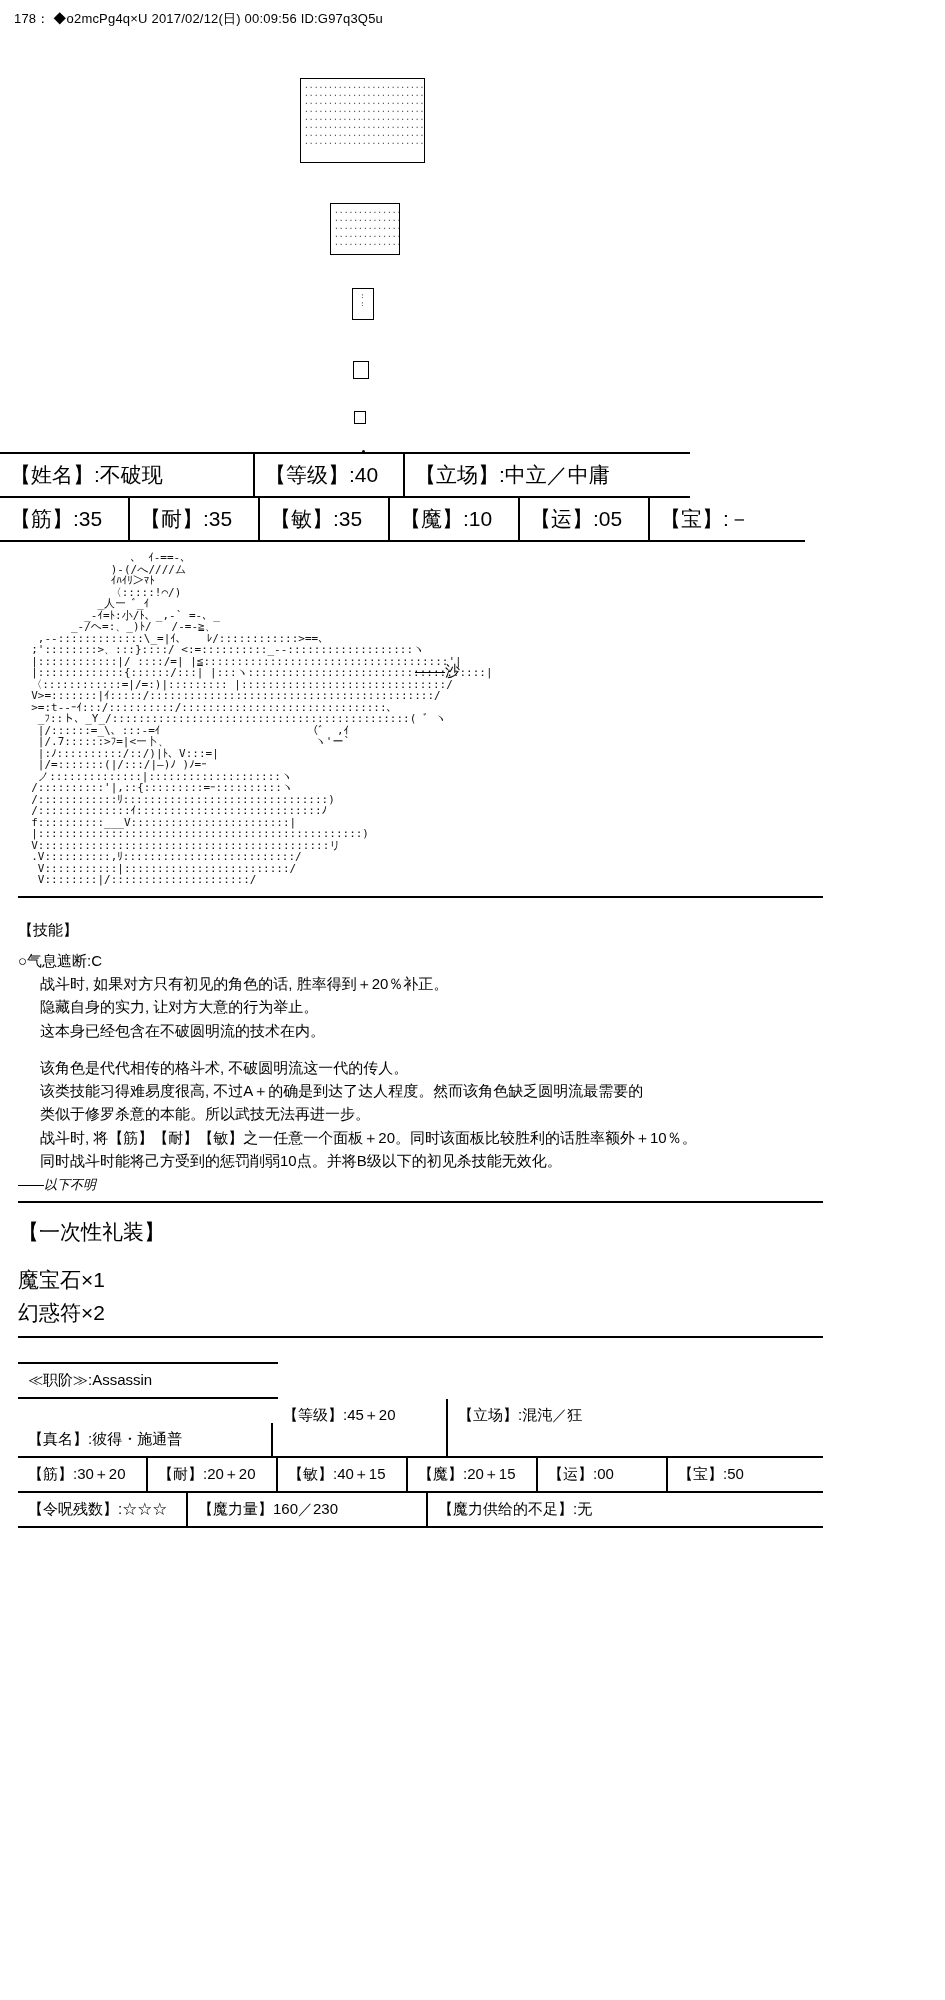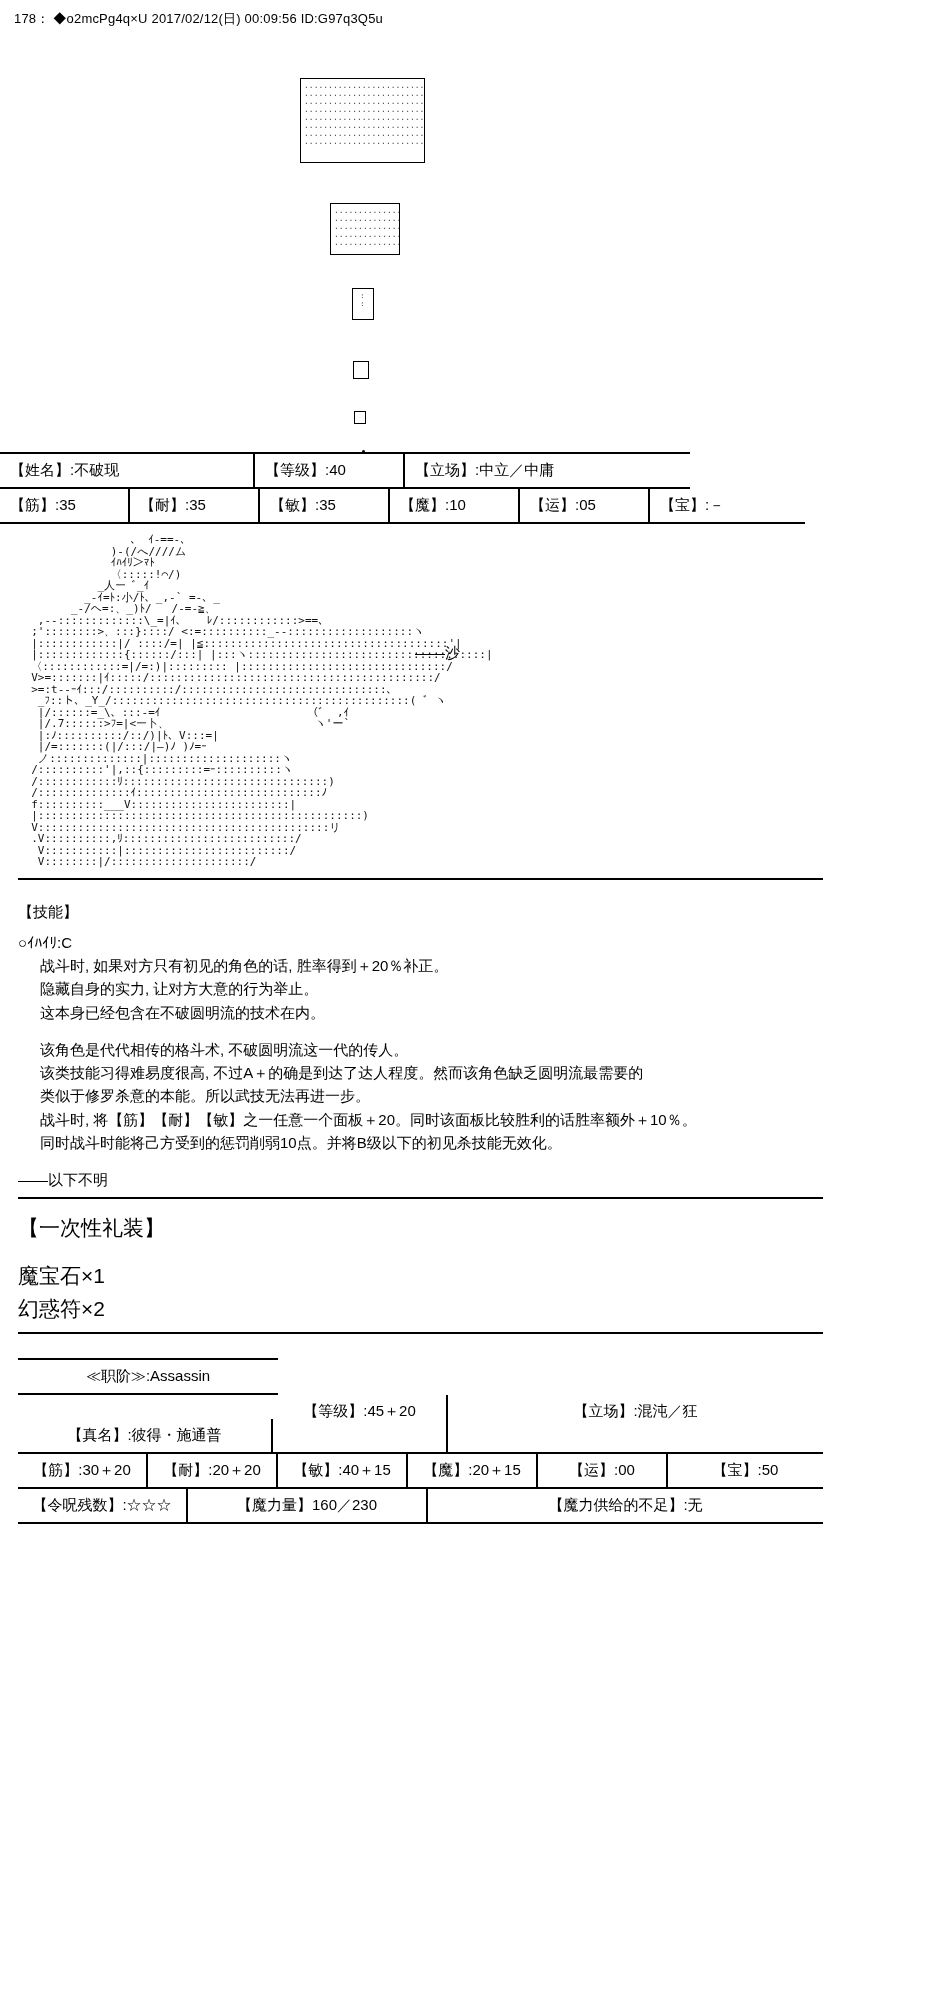--- a/index.html
+++ b/index.html
@@ -54,21 +54,21 @@
   .stat-wrap { margin: 14px 0 0 0; }
   .row {
     display: flex;
     align-items: stretch;
     border-top: 2px solid #000;
     border-bottom: 2px solid #000;
   }
   .row + .row { border-top: 0; }
   .cell {
     padding: 7px 10px;
-    font-size: 15px;
+    font-size: 21px;
     white-space: nowrap;
     border-right: 2px solid #000;
     box-sizing: border-box;
   }
   .cell.last { border-right: 0; }
   .row1 { width: 690px; }
   .row2 { width: 805px; }
   .r1c1 { width: 255px; }
   .r1c2 { width: 150px; }
   .r1c3 { flex: 1; }
@@ -98,35 +98,35 @@
   }
   .skills {
     padding: 20px 0 6px 18px;
     font-size: 15px;
     line-height: 1.55;
   }
   .skills .title { margin-bottom: 8px; }
   .skill-head { margin-top: 2px; }
   .skill-body { padding-left: 22px; }
   .gap { height: 14px; }
-  .unknown { padding-left: 18px; margin-top: 14px; font-size: 15px;}
+  .unknown { padding-left: 18px; margin-top: 3px; font-size: 13px; font-style: italic;}
   .section-pad { padding: 12px 0 6px 18px; font-size: 21px; line-height: 1.6; }
 
   
   .servant { margin-top: 24px; }
   .srow {
     display: flex;
     border-top: 2px solid #000;
     border-bottom: 2px solid #000;
     width: 805px;
     margin-left: 18px;
     box-sizing: border-box;
   }
   .srow + .srow { border-top: 0; }
-  .srow .cell { font-size: 15px; text-align: center; }
+  .srow .cell { font-size: 15px; }
   .class-row { width: 260px; }
   .sc1 { width: 255px; margin-top: 24px; }
   .sc2 { width: 175px; }
   .sc3 { flex: 1; }
   .p1 { width: 130px; }
   .p-last { flex: 1; }
   .c1 { width: 170px; }
   .c2 { width: 240px; }
   .c3 { flex: 1; }
 </style>
@@ -210,21 +210,21 @@
    V:::::::::::|:::::::::::::::::::::::::/
    V::::::::|/:::::::::::::::::::::/</div>
     <div style="position:absolute; left:415px; top:120px; font-size:15px;">――沙</div>
   </div>
 
   <div class="sep-long"></div>
 
   <div class="skills">
     <div class="title">【技能】</div>
 
-    <div class="skill-head">○ｲﾊｲﾘ:C</div>
+    <div class="skill-head">○气息遮断:C</div>
     <div class="skill-body">战斗时, 如果对方只有初见的角色的话, 胜率得到＋20％补正。</div>
     <div class="skill-body">隐藏自身的实力, 让对方大意的行为举止。</div>
     <div class="skill-body">这本身已经包含在不破圆明流的技术在内。</div>
 
     <div class="gap"></div>
 
     <div class="skill-body">该角色是代代相传的格斗术, 不破圆明流这一代的传人。</div>
     <div class="skill-body">该类技能习得难易度很高, 不过A＋的确是到达了达人程度。然而该角色缺乏圆明流最需要的</div>
     <div class="skill-body">类似于修罗杀意的本能。所以武技无法再进一步。</div>
     <div class="skill-body">战斗时, 将【筋】【耐】【敏】之一任意一个面板＋20。同时该面板比较胜利的话胜率额外＋10％。</div>

